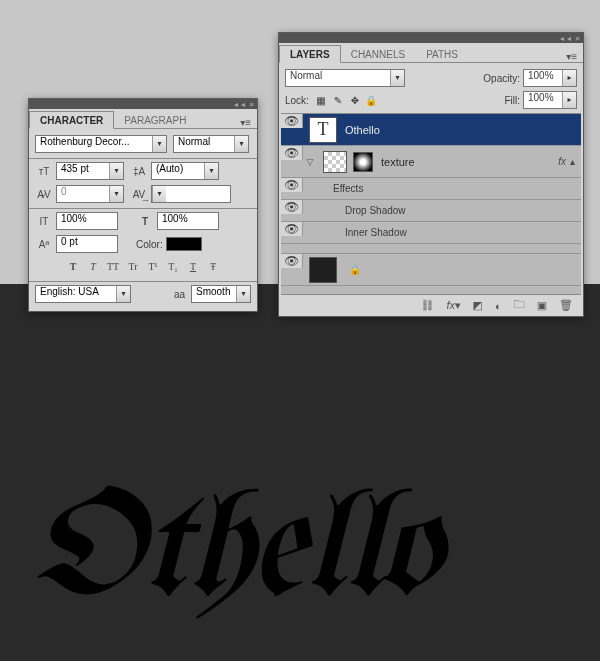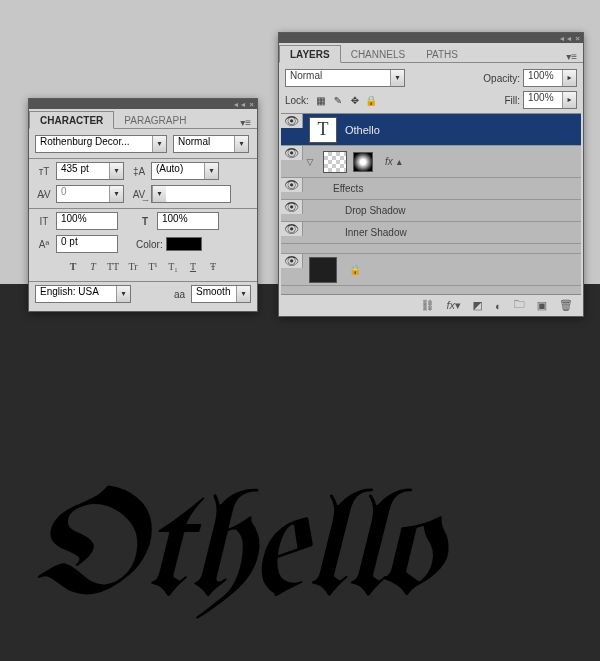--- a/index.html
+++ b/index.html
@@ -214,20 +214,21 @@
       <div class="layer active">
         <div class="eye">👁</div>
         <div class="thumb">T</div>
         <div class="name">Othello</div>
       </div>
       <div class="layer normal">
         <div class="eye">👁</div>
         <div class="toggle">▽</div>
         <div class="thumb chk" style="width:24px;height:22px;"></div>
         <div class="mask"></div>
+        <div class="name">texture</div>
         <div class="tail">
             <span style="font-style:italic">fx</span>
             <span>▴</span>
           </div>
       </div>
       <div class="layer sub">
         <div class="eye" style="margin-left:-44px;">👁</div>
         <div style="width:28px"></div>
         <div class="name">Effects</div>
       </div>

